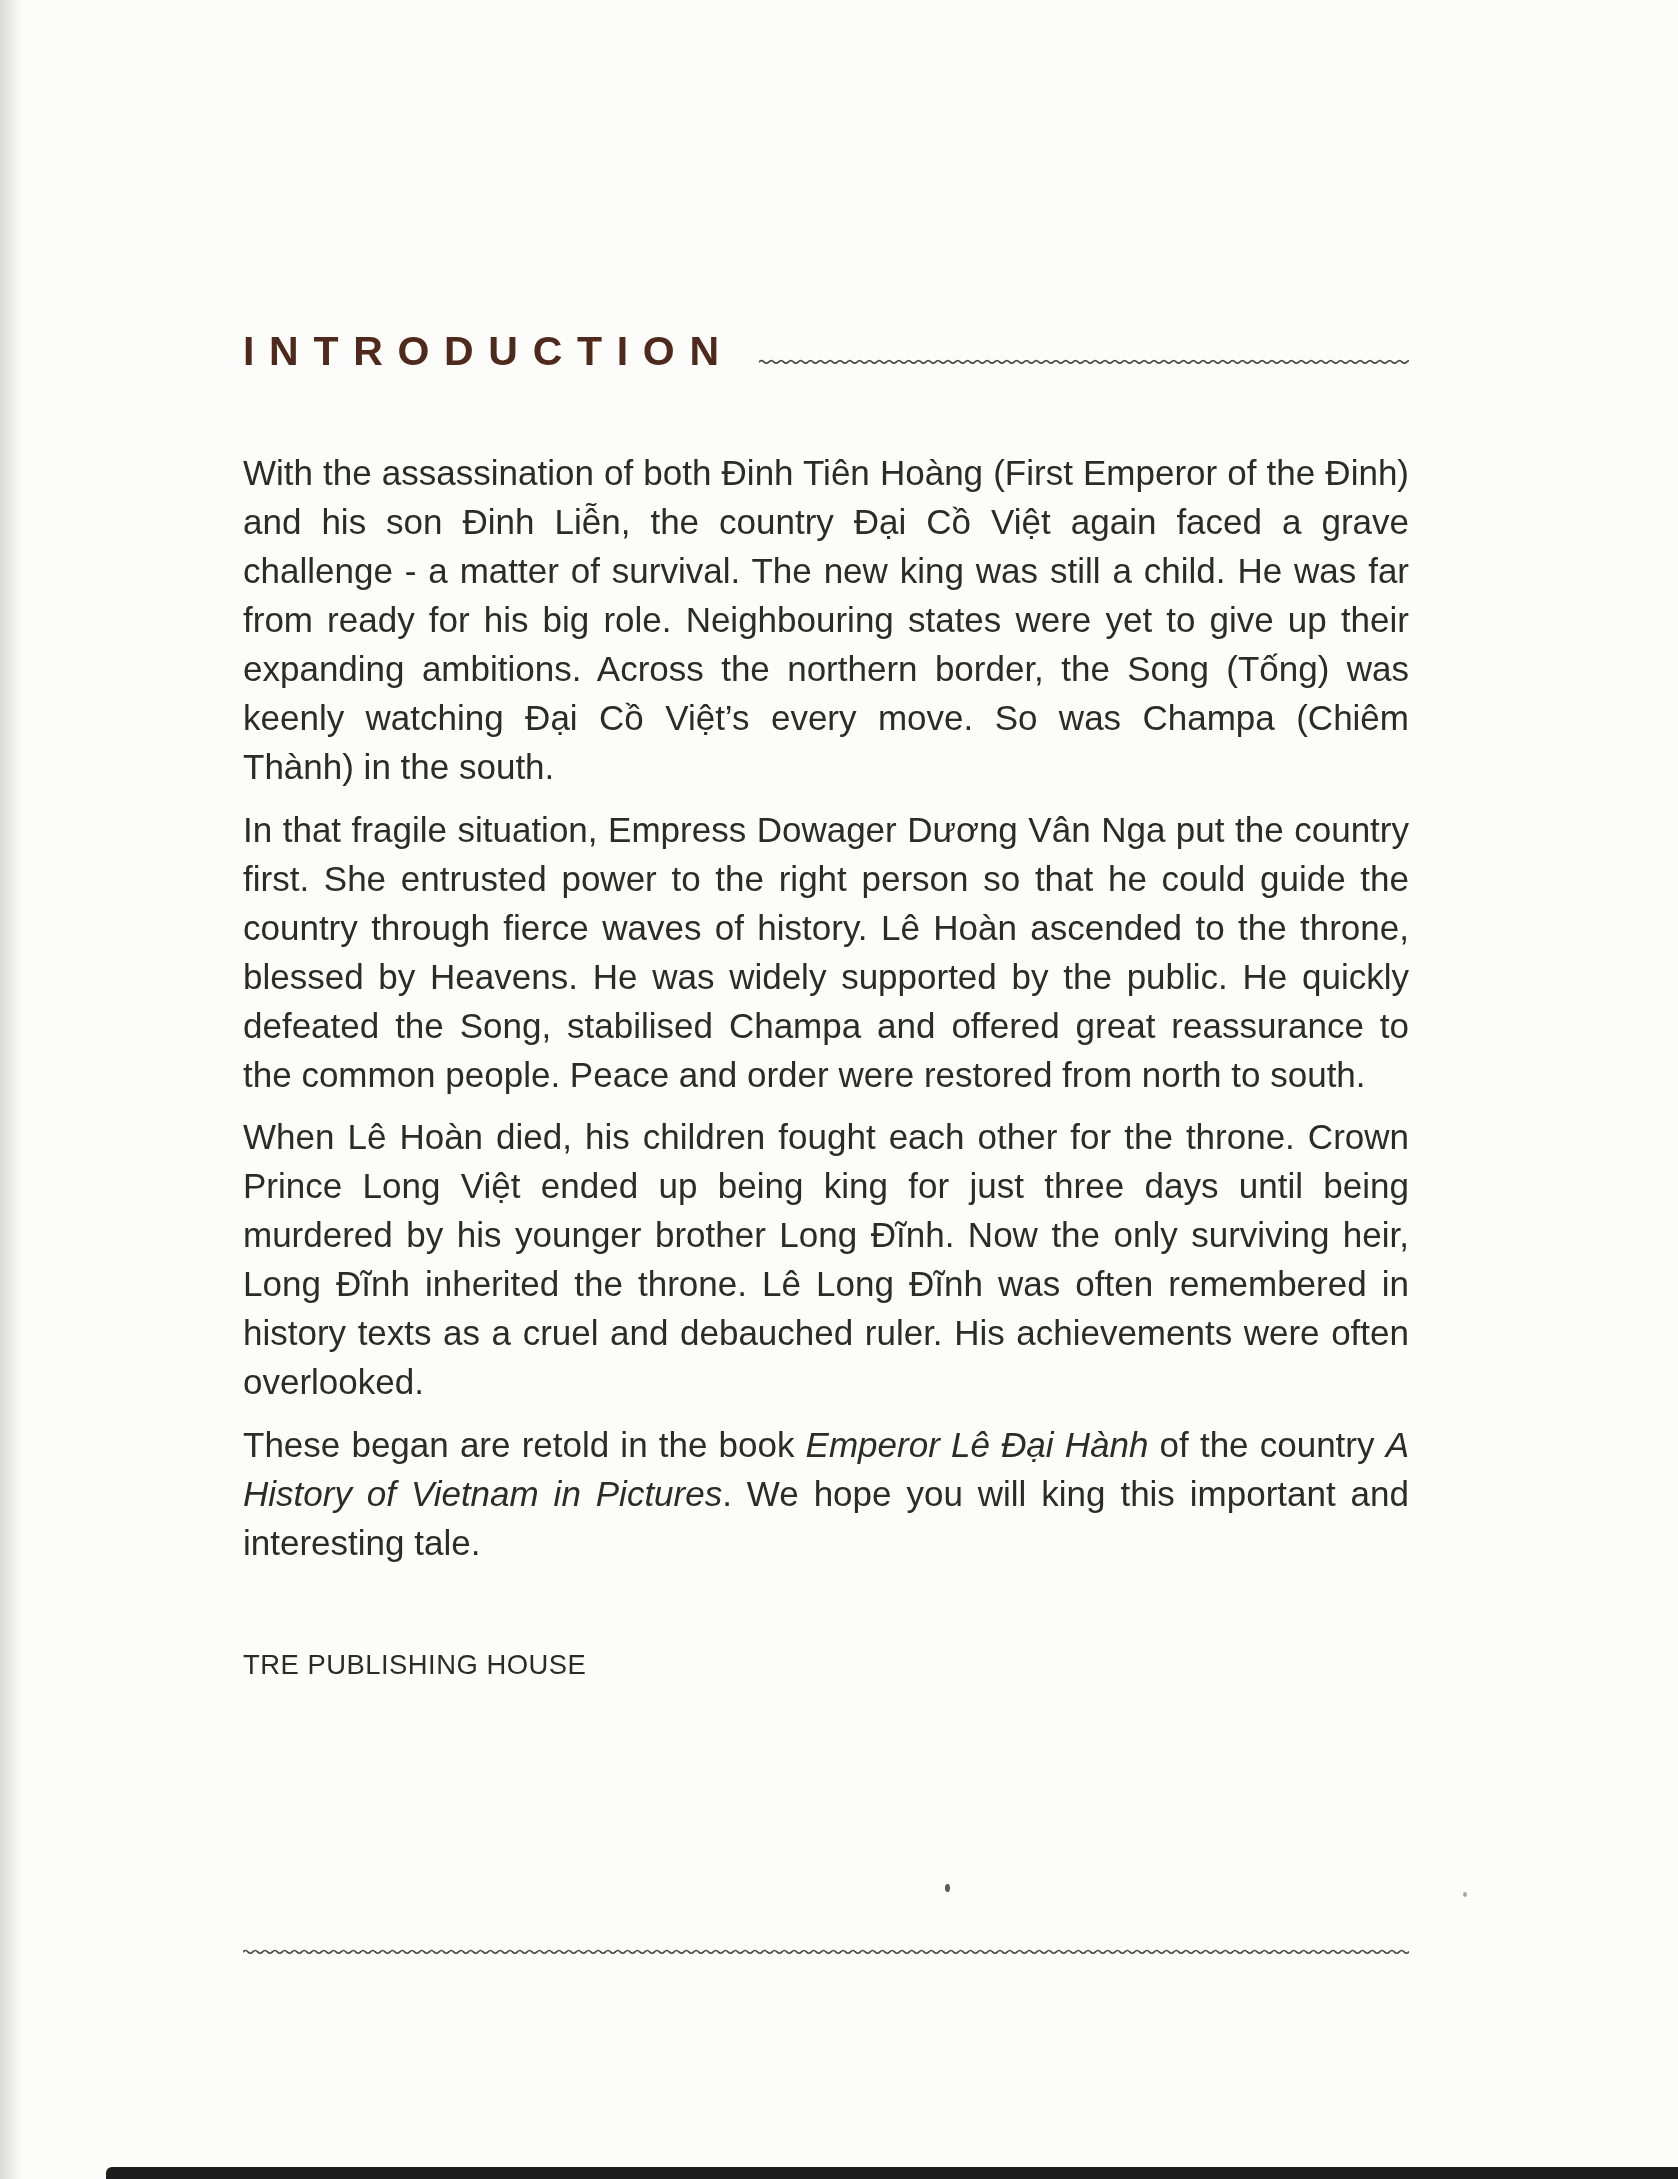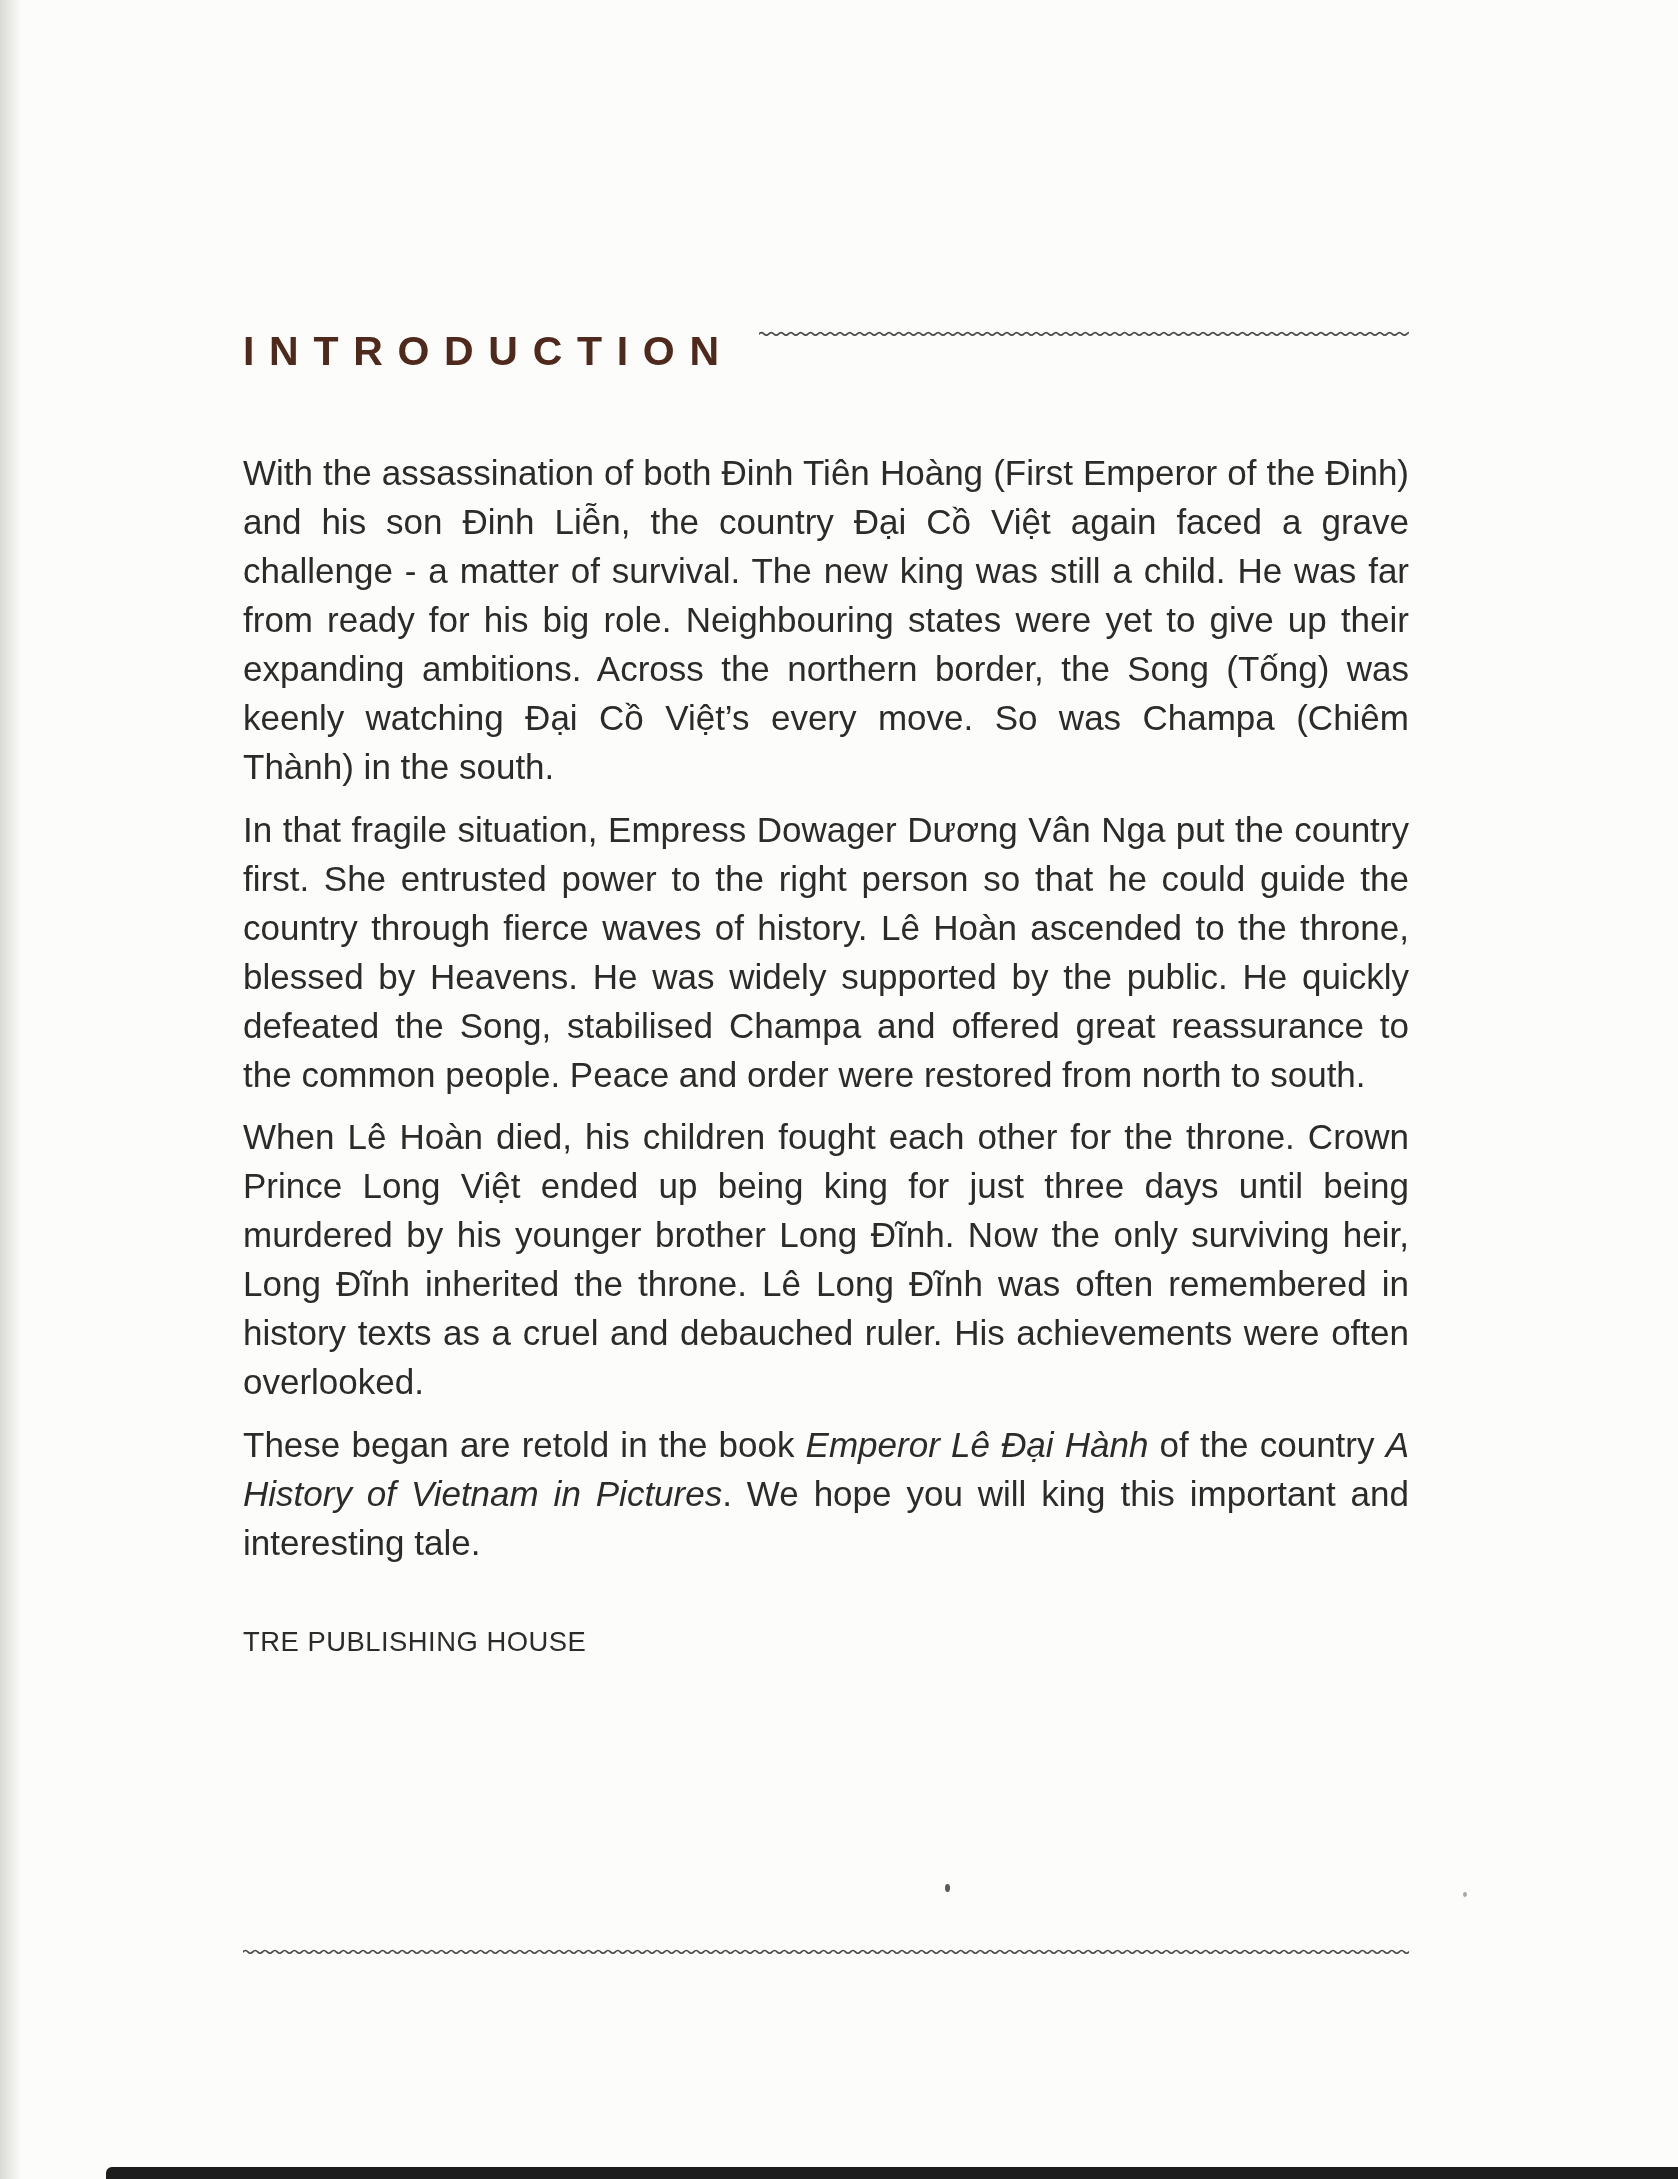--- a/index.html
+++ b/index.html
@@ -29,20 +29,21 @@
   
   .scan-edge {
     position: absolute;
     left: 106px; right: 0; bottom: 0;
     height: 12.7px;
     background: #1d1d1d;
     border-top-left-radius: 5.9px;
   }
   .title-row {
     display: flex;
+    align-items: flex-end;
     margin: 0 0 74px 0;
   }
   h1.page-title {
     margin: 0;
     font-size: 41px;
     font-weight: bold;
     letter-spacing: 14.7px;
     color: var(--title-color, #4f2a1c);
     white-space: nowrap;
     line-height: 1.1;
@@ -70,21 +71,21 @@
   main.intro-text p {
     margin: 0 0 13.7px 0;
     font-size: 35px;
     line-height: 49px;
     text-align: justify;
     text-justify: inter-word;
   }
   main.intro-text p em {
   }
   .publisher {
-    margin-top: 59px;
+    margin-top: 82px;
     font-size: 27.4px;
     letter-spacing: 0.5px;
     color: var(--body-color, #2b2b2b);
   }
   .speck {
     position: absolute;
     border-radius: 50%;
   }
   .speck-1 {
     left: 945px; top: 1884px;

